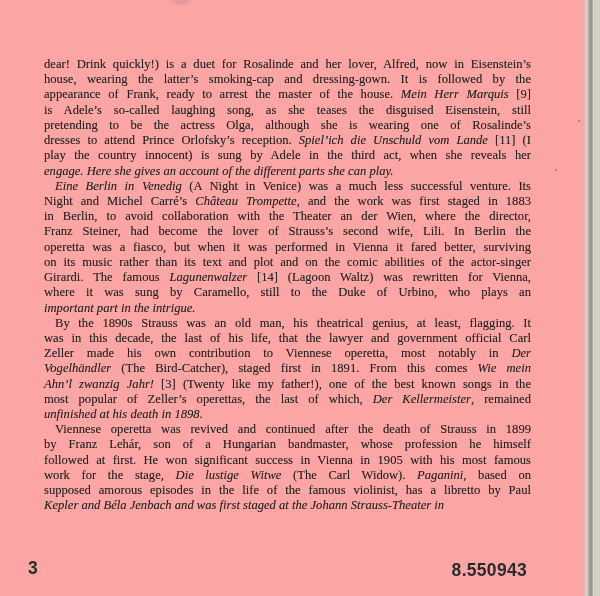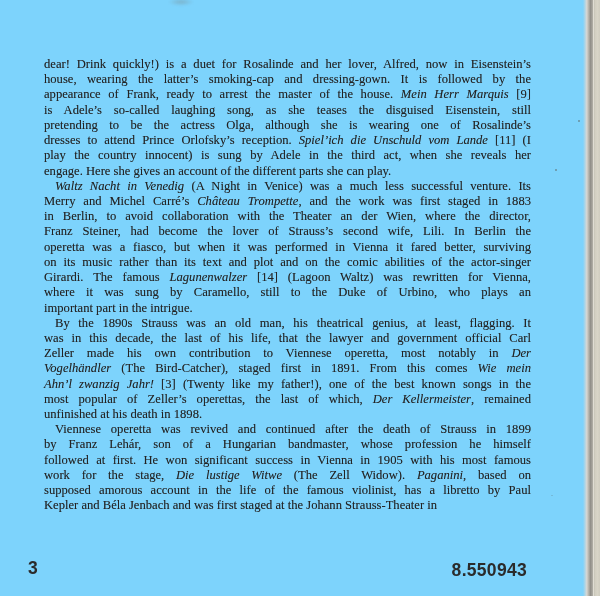--- a/index.html
+++ b/index.html
@@ -5,21 +5,21 @@
   html, body {
     margin: 0; padding: 0;
     width: 600px; height: 596px;
     overflow: hidden;
     background: #fcfcfa;
     font-family: "Liberation Serif", "DejaVu Serif", serif;
   }
   .page {
     position: relative;
     width: 600px; height: 596px;
-    background: #7dd3fc;
+    background: #fca5a5;
   }
   
   .text-column {
     position: absolute;
     left: 44px; top: 57px;
     width: 487px;
     color: #232323;
     font-size: 12.6px;
     text-shadow: 0 0 0.5px rgba(40,40,40,0.35);
   }
@@ -27,20 +27,21 @@
   .text-line {
     height: 15.22px;
     line-height: 15.22px;
     white-space: nowrap;
     text-align: justify;
     text-align-last: justify;
   }
   .text-line.last {
     text-align: right;
     text-align-last: left;
+    font-style: italic;
   }
   .text-line.indent { text-indent: 11px; }
   .it { font-style: italic; }
   
   .page-number {
     position: absolute;
     left: 28px; top: 558px;
     font-family: "Liberation Sans", sans-serif;
     font-weight: bold;
     font-size: 17.5px;
@@ -104,22 +105,22 @@
         <div class="text-line"><span>dear! Drink quickly!) is a duet for Rosalinde and her lover, Alfred, now in Eisenstein’s</span></div>
         <div class="text-line"><span>house, wearing the latter’s smoking-cap and dressing-gown. It is followed by the</span></div>
         <div class="text-line"><span>appearance of Frank, ready to arrest the master of the house.  </span><span class="it">Mein Herr Marquis</span><span> [9]</span></div>
         <div class="text-line"><span>is Adele’s so-called laughing song, as she teases the disguised Eisenstein, still</span></div>
         <div class="text-line"><span>pretending to be the actress Olga, although she is wearing one of Rosalinde’s</span></div>
         <div class="text-line"><span>dresses to attend Prince Orlofsky’s reception.  </span><span class="it">Spiel’ich die Unschuld vom Lande</span><span> [11] (I</span></div>
         <div class="text-line"><span>play the country innocent) is sung by Adele in the third act, when she reveals her</span></div>
         <div class="text-line last"><span>engage.  Here she gives an account of the different parts she can play.</span></div>
       </div>
       <div class="paragraph">
-        <div class="text-line indent"><span class="it">Waltz Nacht in Venedig</span><span> (A Night in Venice) was a much less successful venture. Its</span></div>
-        <div class="text-line"><span>Merry and Michel Carré’s </span><span class="it">Château Trompette</span><span>, and the work was first staged in 1883</span></div>
+        <div class="text-line indent"><span class="it">Eine Berlin in Venedig</span><span> (A Night in Venice) was a much less successful venture. Its</span></div>
+        <div class="text-line"><span>Night and Michel Carré’s </span><span class="it">Château Trompette</span><span>, and the work was first staged in 1883</span></div>
         <div class="text-line"><span>in Berlin, to avoid collaboration with the Theater an der Wien, where the director,</span></div>
         <div class="text-line"><span>Franz Steiner, had become the lover of Strauss’s second wife, Lili. In Berlin the</span></div>
         <div class="text-line"><span>operetta was a fiasco, but when it was performed in Vienna it fared better, surviving</span></div>
         <div class="text-line"><span>on its music rather than its text and plot and on the comic abilities of the actor-singer</span></div>
         <div class="text-line"><span>Girardi.  The famous </span><span class="it">Lagunenwalzer</span><span> [14] (Lagoon Waltz) was rewritten for Vienna,</span></div>
         <div class="text-line"><span>where it was sung by Caramello, still to the Duke of Urbino, who plays an</span></div>
         <div class="text-line last"><span>important part in the intrigue.</span></div>
       </div>
       <div class="paragraph">
         <div class="text-line indent"><span>By the 1890s Strauss was an old man, his theatrical genius, at least, flagging. It</span></div>
@@ -127,22 +128,22 @@
         <div class="text-line"><span>Zeller made his own contribution to Viennese operetta, most notably in </span><span class="it">Der</span></div>
         <div class="text-line"><span class="it">Vogelhändler</span><span> (The Bird-Catcher), staged first in 1891.  From this comes </span><span class="it">Wie mein</span></div>
         <div class="text-line"><span class="it">Ahn’l zwanzig Jahr!</span><span> [3] (Twenty like my father!), one of the best known songs in the</span></div>
         <div class="text-line"><span>most popular of Zeller’s operettas, the last of which, </span><span class="it">Der Kellermeister</span><span>,  remained</span></div>
         <div class="text-line last"><span>unfinished at his death in 1898.</span></div>
       </div>
       <div class="paragraph">
         <div class="text-line indent"><span>Viennese operetta was revived and continued after the death of Strauss in 1899</span></div>
         <div class="text-line"><span>by Franz Lehár, son of a Hungarian bandmaster, whose profession he himself</span></div>
         <div class="text-line"><span>followed at first.  He won significant success in Vienna in 1905 with his most famous</span></div>
-        <div class="text-line"><span>work for the stage, </span><span class="it">Die lustige Witwe</span><span> (The Zell Widow).   </span><span class="it">Paganini</span><span>, based on</span></div>
-        <div class="text-line"><span>supposed amorous account in the life of the famous violinist, has a libretto by Paul</span></div>
+        <div class="text-line"><span>work for the stage, </span><span class="it">Die lustige Witwe</span><span> (The Carl Widow).   </span><span class="it">Paganini</span><span>, based on</span></div>
+        <div class="text-line"><span>supposed amorous episodes in the life of the famous violinist, has a libretto by Paul</span></div>
         <div class="text-line last"><span>Kepler and Béla Jenbach and was first staged at the Johann Strauss-Theater in</span></div>
       </div>
     </div>
 
   <div class="page-number">3</div>
   <div class="catalog-number">8.550943</div>
 
   <div class="page-edge-shadow"></div>
   <div class="edge-highlight"></div>
 </div>

